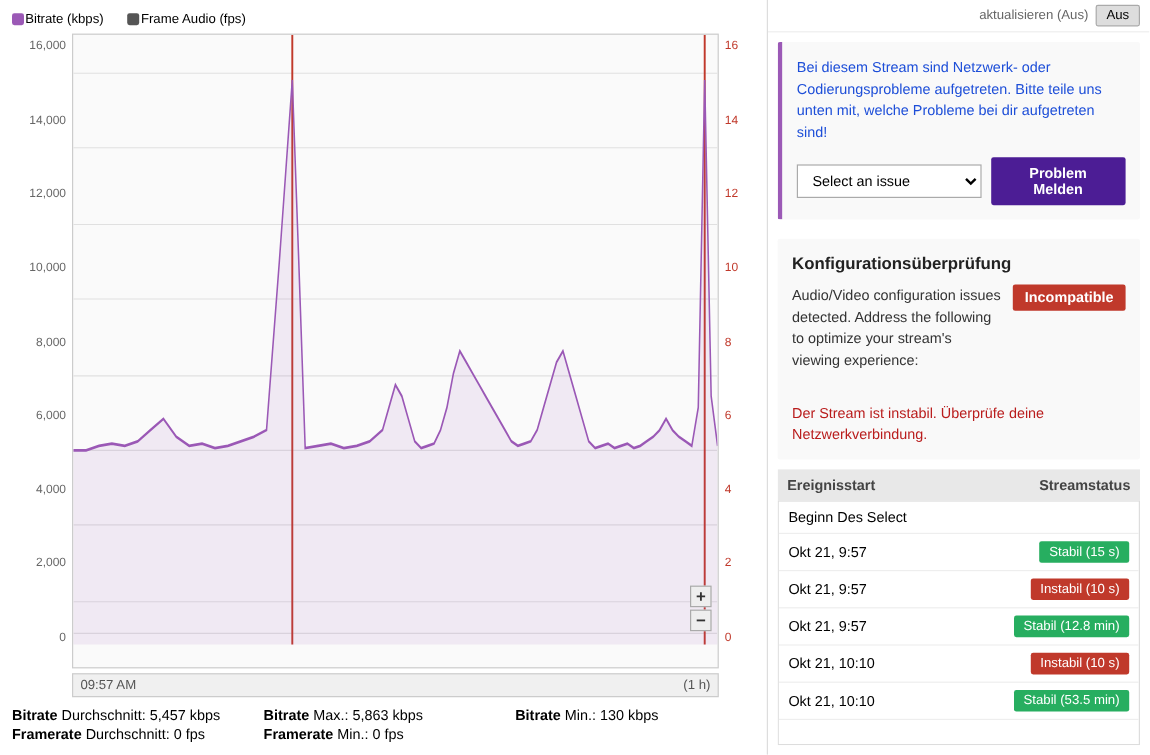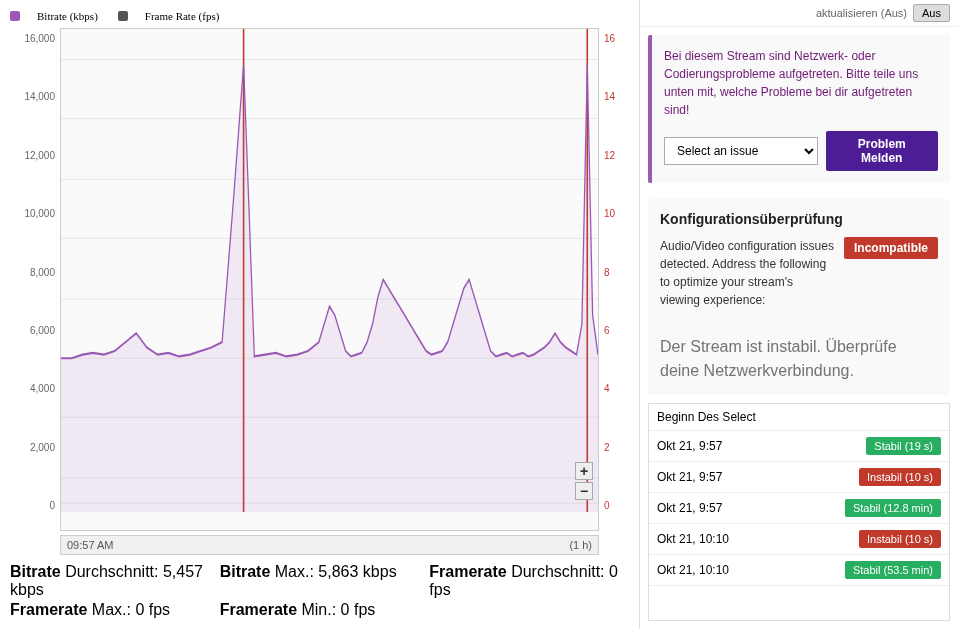--- a/index.html
+++ b/index.html
@@ -14,21 +14,21 @@
       display: flex;
       flex-direction: column;
     }
 
     .legend {
       display: flex;
       gap: 20px;
       margin-bottom: 6px;
       font-size: 11px;
     }
-    .legend-item { display: flex; align-items: center; gap: 17px; font-family: Liberation Serif, serif; }
+    .legend-item { display: flex; align-items: center; gap: 1px; }
     .legend-dot-purple { width: 10px; height: 10px; background: #9b59b6; border-radius: 2px; }
     .legend-dot-gray { width: 10px; height: 10px; background: #555; border-radius: 2px; }
 
     .chart-area {
       position: relative;
       flex: 1;
       display: flex;
       min-height: 300px;
     }
 
@@ -110,21 +110,21 @@
       display: flex;
       justify-content: space-between;
       width: 100%;
       padding: 3px 6px;
     }
 
     .stats-grid {
       display: grid;
       grid-template-columns: 1fr 1fr 1fr;
       gap: 2px 10px;
-      font-size: 16px;
+      font-size: 12px;
       margin-top: 8px;
     }
     .stat-label { font-weight: bold; }
 
     
     .right-panel {
       flex: 1;
       display: flex;
       flex-direction: column;
       overflow: hidden;
@@ -143,21 +143,21 @@
 
     .issue-section {
       background: #f9f9f9;
       border-left: 4px solid #9b59b6;
       padding: 12px;
       margin: 8px;
       border-radius: 2px;
     }
     .issue-text {
       font-size: 12px;
-      color: #701a75;
+      color: #1d4ed8;
       margin-bottom: 12px;
       line-height: 1.5;
     }
     .issue-controls {
       display: flex;
       gap: 8px;
       align-items: center;
     }
     .issue-select {
       padding: 5px 8px;
@@ -208,22 +208,22 @@
       background: #c0392b;
       color: #fff;
       padding: 4px 10px;
       font-size: 12px;
       font-weight: bold;
       border-radius: 2px;
       white-space: nowrap;
       flex-shrink: 0;
     }
     .config-warning {
-      font-size: 16px;
-      color: #737373;
+      font-size: 12px;
+      color: #b91c1c;
       line-height: 1.5;
       margin-top: 11px;
     }
 
     
     .event-section {
       flex: 1;
       overflow: hidden;
       margin: 0 8px 8px 8px;
       display: flex;
@@ -274,21 +274,21 @@
 
 <div class="left-panel">
 
   <div class="legend">
     <div class="legend-item">
       <div class="legend-dot-purple"></div>
       <span>Bitrate (kbps)</span>
     </div>
     <div class="legend-item">
       <div class="legend-dot-gray"></div>
-      <span>Frame Rate (fps)</span>
+      <span>Frame Audio (fps)</span>
     </div>
   </div>
 
   <div class="chart-area">
     <div class="y-axis-left">
       <span>16,000</span>
       <span>14,000</span>
       <span>12,000</span>
       <span>10,000</span>
       <span>8,000</span>
@@ -373,26 +373,26 @@
   <div class="stats-grid">
     <div>
       <span class="stat-label">Bitrate </span>
       <span>Durchschnitt: 5,457 kbps</span>
     </div>
     <div>
       <span class="stat-label">Bitrate </span>
       <span>Max.: 5,863 kbps</span>
     </div>
     <div>
+      <span class="stat-label">Bitrate </span>
+      <span>Min.: 130 kbps</span>
+    </div>
+    <div>
       <span class="stat-label">Framerate </span>
       <span>Durchschnitt: 0 fps</span>
-    </div>
-    <div>
-      <span class="stat-label">Framerate </span>
-      <span>Max.: 0 fps</span>
     </div>
     <div>
       <span class="stat-label">Framerate </span>
       <span>Min.: 0 fps</span>
     </div>
   </div>
 </div>
 
 <div class="right-panel">
 
@@ -417,28 +417,32 @@
   <div class="config-section">
     <div class="config-title">Konfigurationsüberprüfung</div>
     <div class="config-row">
       <span class="config-text">Audio/Video configuration issues detected. Address the following to optimize your stream's viewing experience:</span>
       <span class="incompatible-badge">Incompatible</span>
     </div>
     <div class="config-warning">Der Stream ist instabil. Überprüfe deine Netzwerkverbindung.</div>
   </div>
 
   <div class="event-section">
+    <div class="event-header">
+      <span>Ereignisstart</span>
+      <span>Streamstatus</span>
+    </div>
     <div class="event-rows">
       <div class="event-row">
         <span>Beginn Des Select</span>
         <span></span>
       </div>
       <div class="event-row">
         <span>Okt 21, 9:57</span>
-        <span class="badge-stable">Stabil (19 s)</span>
+        <span class="badge-stable">Stabil (15 s)</span>
       </div>
       <div class="event-row">
         <span>Okt 21, 9:57</span>
         <span class="badge-instabil">Instabil (10 s)</span>
       </div>
       <div class="event-row">
         <span>Okt 21, 9:57</span>
         <span class="badge-stable">Stabil (12.8 min)</span>
       </div>
       <div class="event-row">

